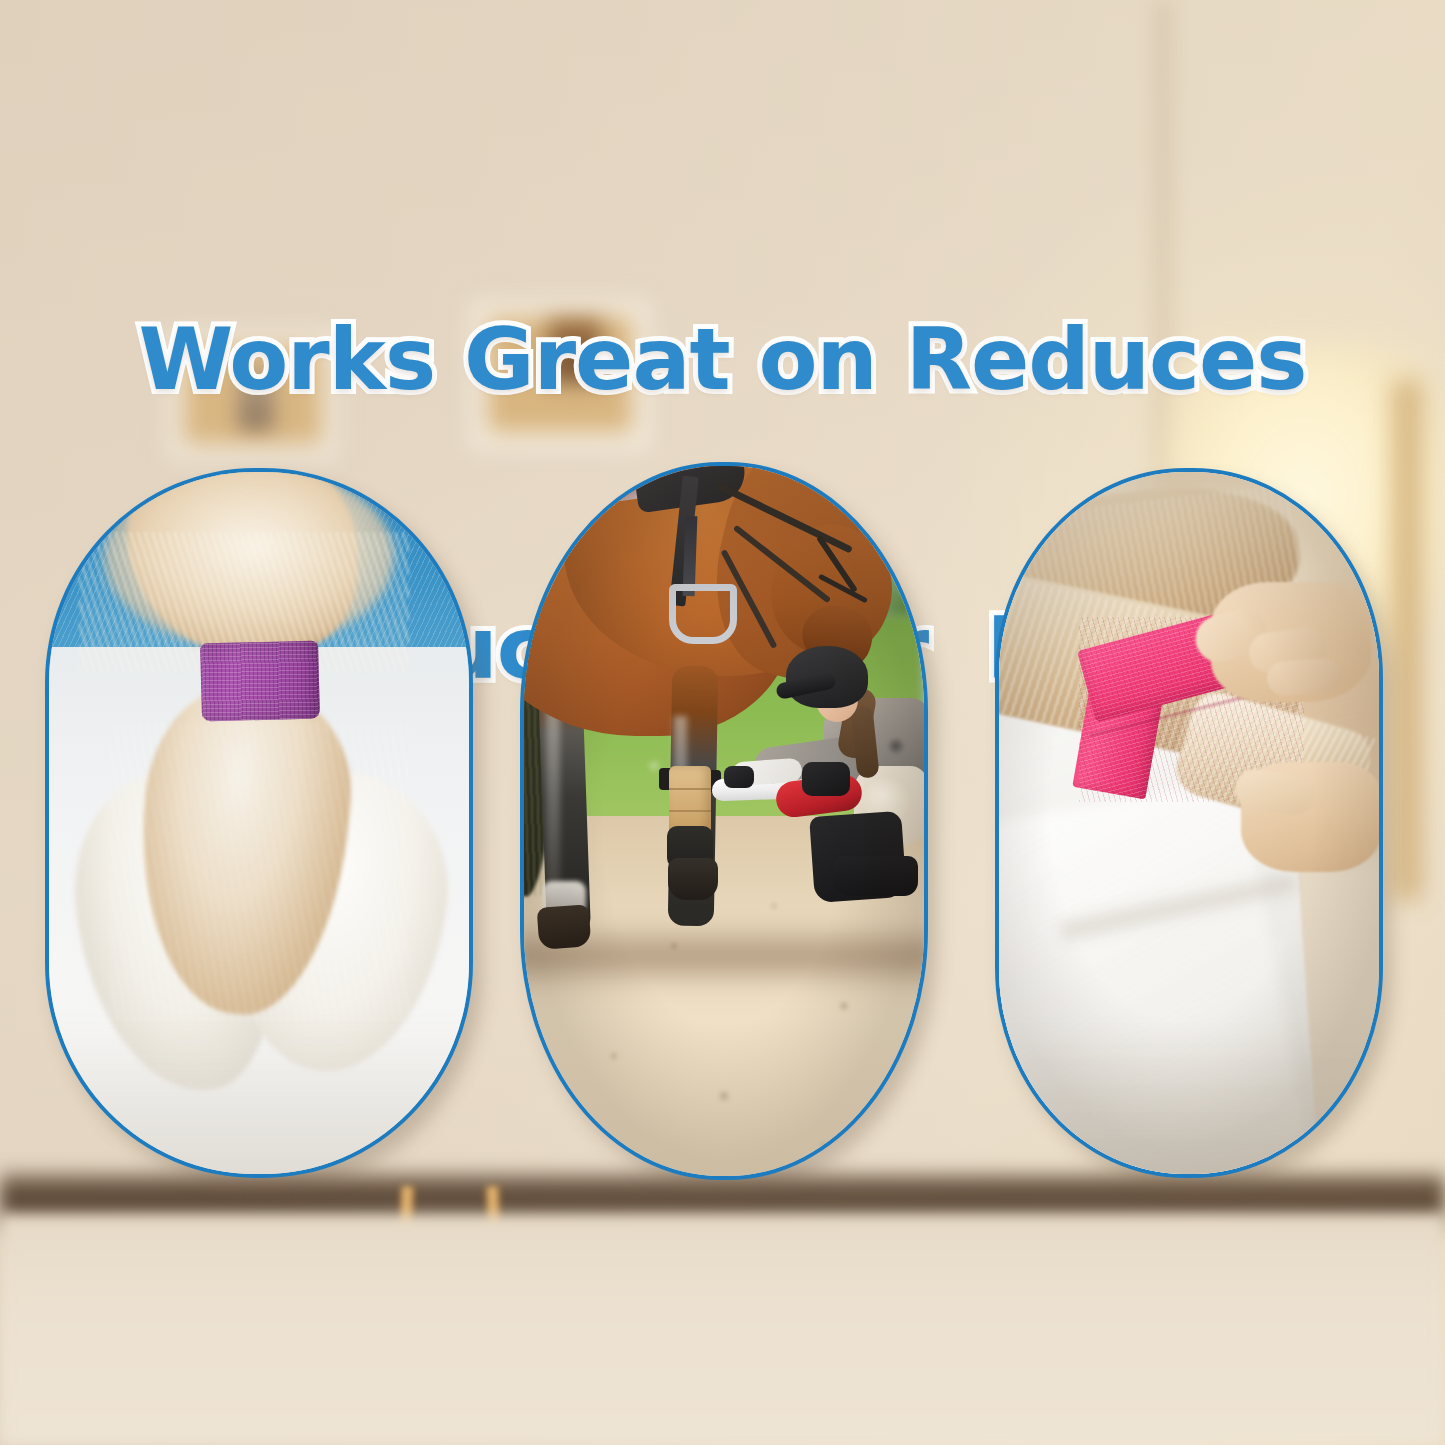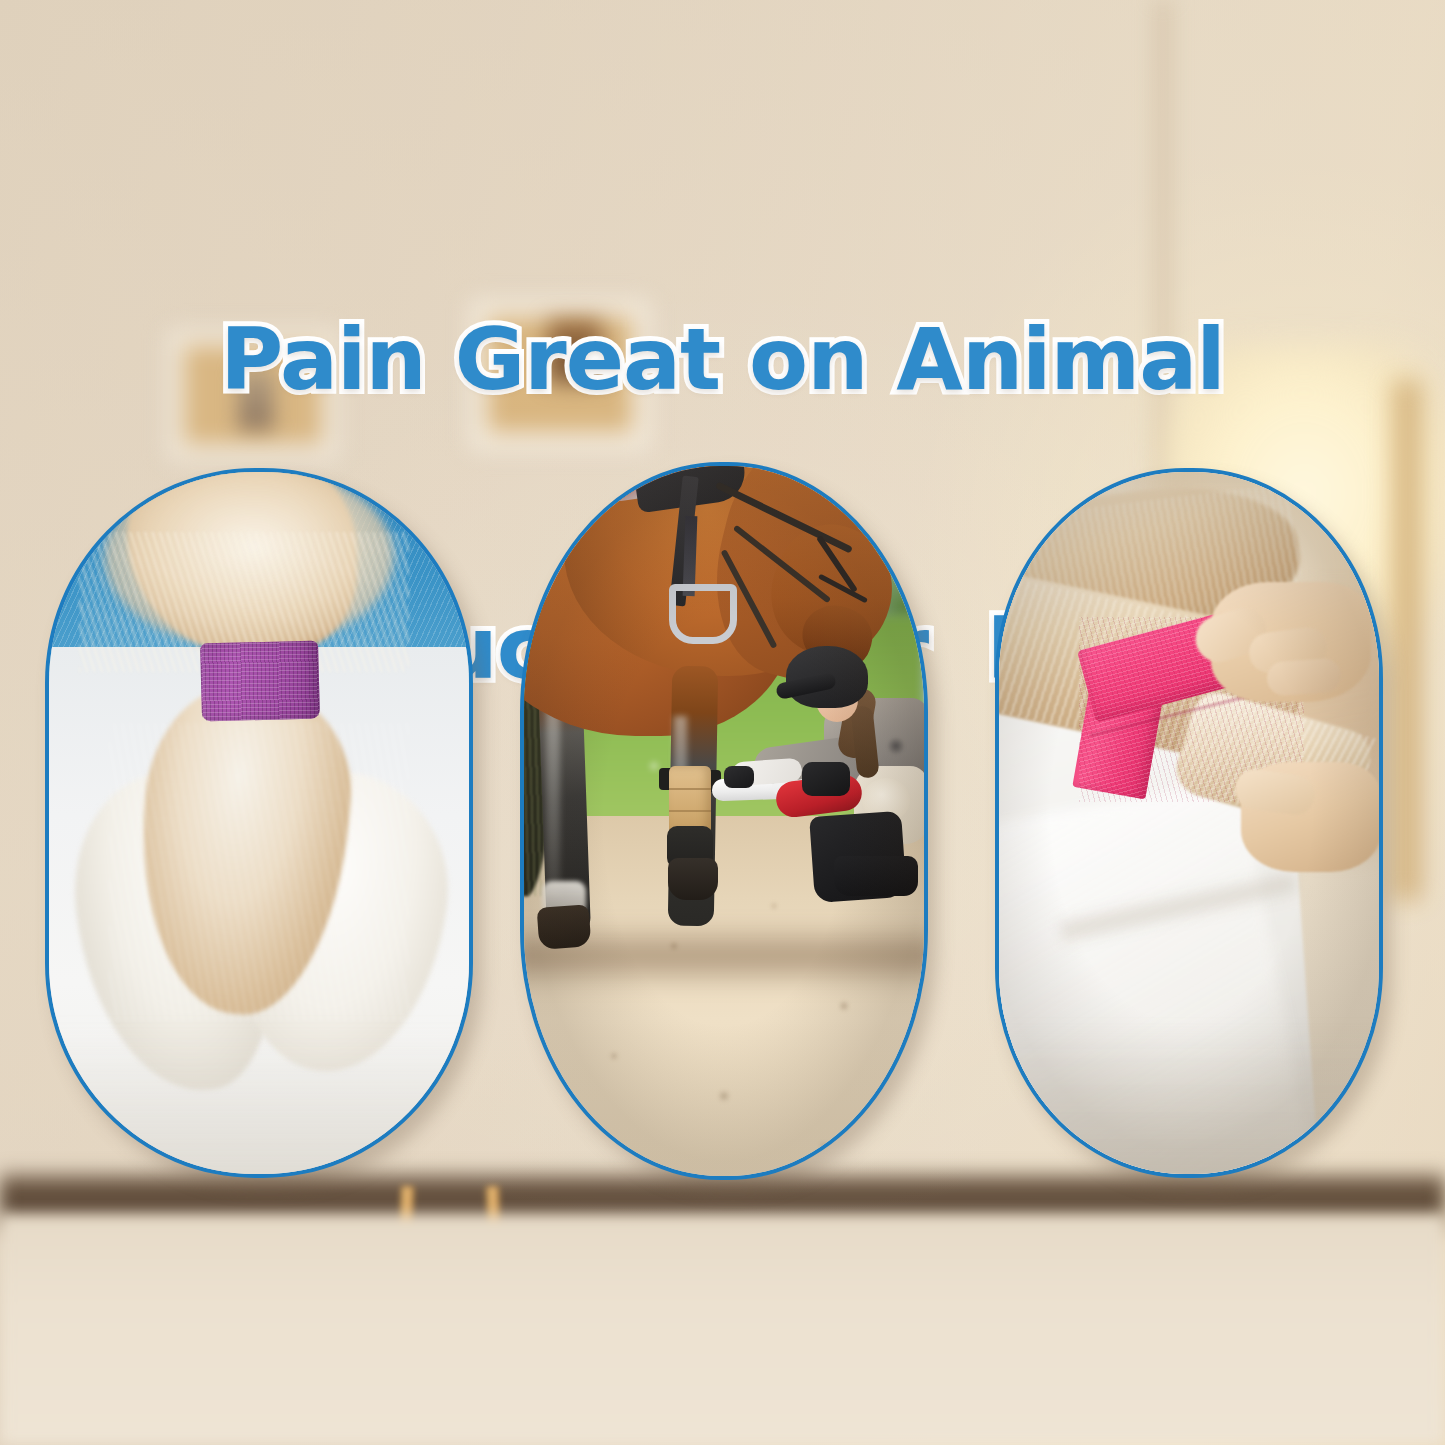--- a/index.html
+++ b/index.html
@@ -455,21 +455,21 @@
   <div class="frame-2-art"></div>
   <div class="lamp-glow"></div>
   <div class="lamp-post"></div>
   <div class="sofa-band"></div>
   <div class="leg leg-a"></div>
   <div class="leg leg-b"></div>
   <div class="floor"></div>
   <div class="soft-veil"></div>
 
   <div class="headline">
-    <span class="ln ln1">Pain Great on Animal</span>
+    <span class="ln ln1">Works Great on Reduces</span>
     <span class="ln ln2">Reduces Their  Pain</span>
   </div>
 
   <div class="panel panel-1">
     <div class="pic">
       <div class="p1-blur-top"></div>
       <div class="p1-drape"></div>
       <div class="p1-drape-tex"></div>
       <div class="p1-white"></div>
       <div class="p1-upperleg"></div>

